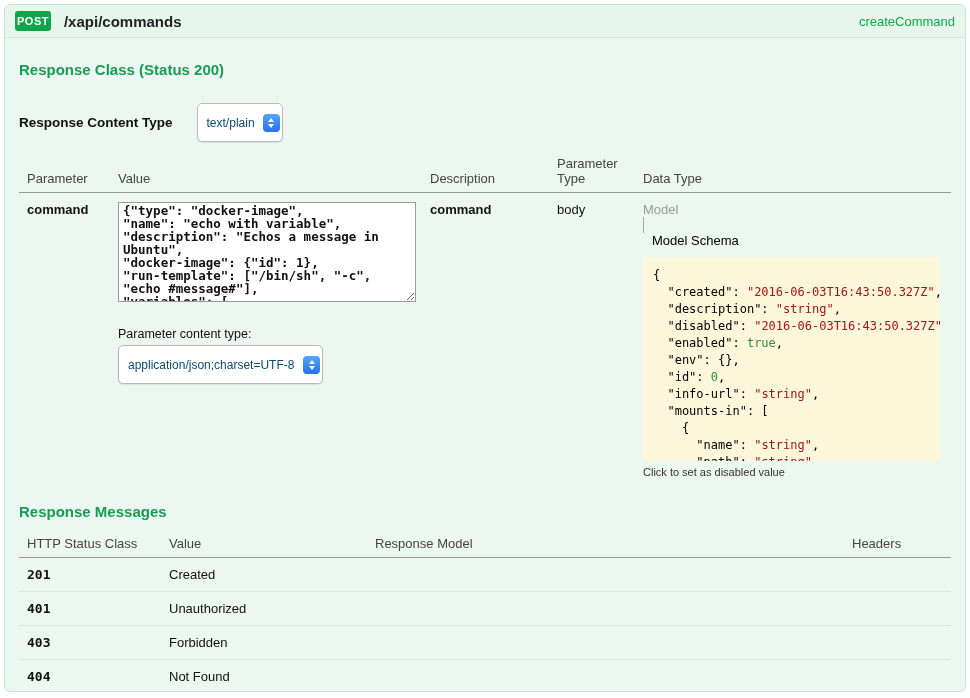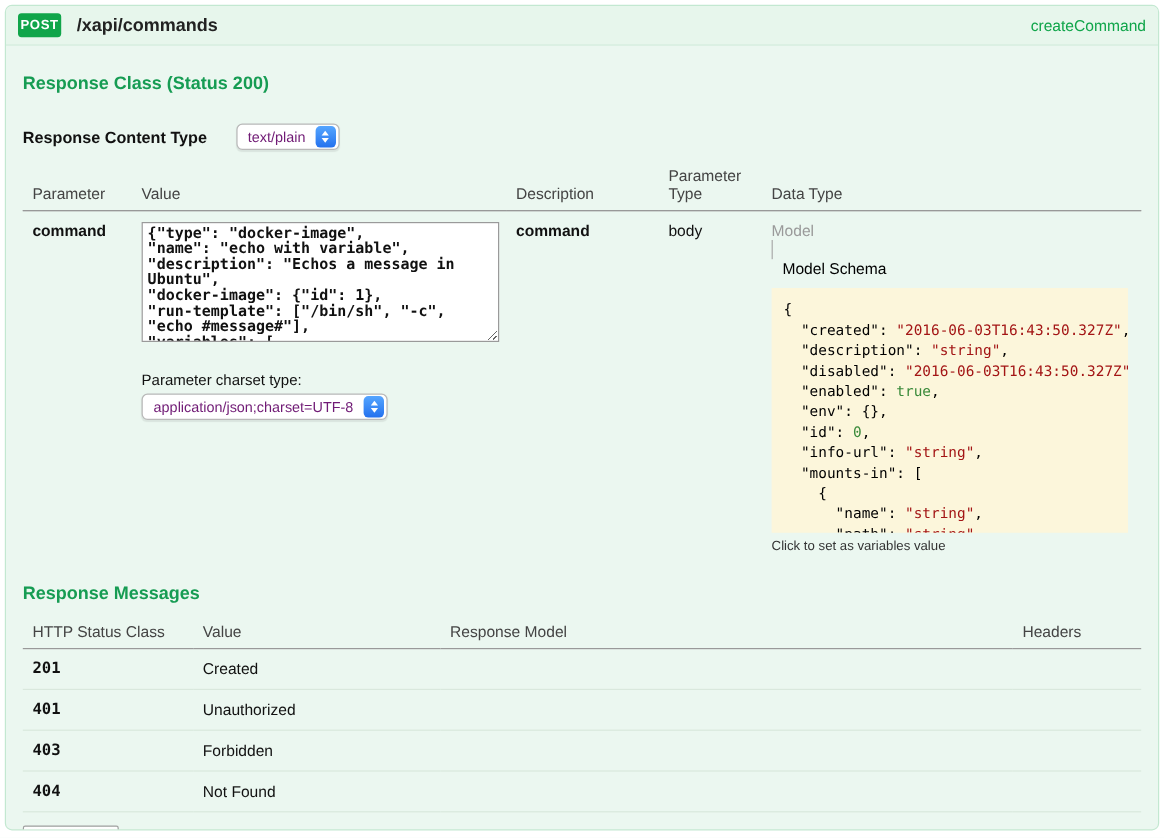--- a/index.html
+++ b/index.html
@@ -31,22 +31,22 @@
   h2.section-heading { color:#169c53; font-size:15px; font-weight:bold; margin:16px 0 0 0; }
   #response-class-heading { margin-top:15px; }
 
   .rct-row { display:flex; align-items:center; margin-top:25px;gap:16px; }
   .rct-label { font-size:13.5px; font-weight:bold; color:#111; }
 
   
   .mac-select {
     display:inline-flex; align-items:center;
     background:#fff; border:1px solid #b9b9b9; border-radius:5px;
-    height:22px; padding-left:9px; margin-left:8px;
-    font-size:12px; color:#701a75; cursor:default;
+    height:39px; padding-left:9px; margin-left:8px;
+    font-size:12px; color:#0c4a6e; cursor:default;
     box-shadow:0 1px 1px rgba(0,0,0,0.08);
   }
   .mac-select .stepper {
     width:17px; height:18px; margin:0 2px 0 8px;
     background:linear-gradient(#55a6ff,#2471ee);
     border-radius:4px;
     display:flex; flex-direction:column; align-items:center; justify-content:center;
   }
   .arrow-up { width:0; height:0; border-left:3px solid transparent; border-right:3px solid transparent; border-bottom:4px solid #fff; margin-bottom:2px; }
   .arrow-down { width:0; height:0; border-left:3px solid transparent; border-right:3px solid transparent; border-top:4px solid #fff; }
@@ -155,21 +155,21 @@
       <tbody>
         <tr>
           <td class="param-name">command</td>
           <td>
             <textarea class="param-value" spellcheck="false" style="">{"type": "docker-image",
 "name": "echo with variable",
 "description": "Echos a message in Ubuntu",
 "docker-image": {"id": 1},
 "run-template": ["/bin/sh", "-c", "echo #message#"],
 "variables": [</textarea>
-            <div class="pct-label">Parameter charset type:</div>
+            <div class="pct-label">Parameter content type:</div>
             <div class="pct-select-wrap">
               <span class="mac-select">
                 <span>application/json;charset=UTF-8</span>
                 <span class="stepper">
                     <span class="arrow-up"></span>
                     <span class="arrow-down"></span>
                   </span>
               </span>
             </div>
           </td>
@@ -188,21 +188,21 @@
                 <div class="line"><span class="tok-p">  "disabled": </span><span class="tok-s">"2016-06-03T16:43:50.327Z"</span></div>
                 <div class="line"><span class="tok-p">  "enabled": </span><span class="tok-l">true</span><span class="tok-p">,</span></div>
                 <div class="line"><span class="tok-p">  "env": {},</span></div>
                 <div class="line"><span class="tok-p">  "id": </span><span class="tok-l">0</span><span class="tok-p">,</span></div>
                 <div class="line"><span class="tok-p">  "info-url": </span><span class="tok-s">"string"</span><span class="tok-p">,</span></div>
                 <div class="line"><span class="tok-p">  "mounts-in": [</span></div>
                 <div class="line"><span class="tok-p">    {</span></div>
                 <div class="line"><span class="tok-p">      "name": </span><span class="tok-s">"string"</span><span class="tok-p">,</span></div>
                 <div class="line"><span class="tok-p">      "path": </span><span class="tok-s">"string"</span><span class="tok-p">,</span></div>
               </div>
-            <div class="schema-hint">Click to set as variables value</div>
+            <div class="schema-hint">Click to set as disabled value</div>
           </td>
         </tr>
       </tbody>
     </table>
 
     <h2 class="section-heading">Response Messages</h2>
 
     <table class="responses">
       <colgroup>
         <col class="rcol-code">

